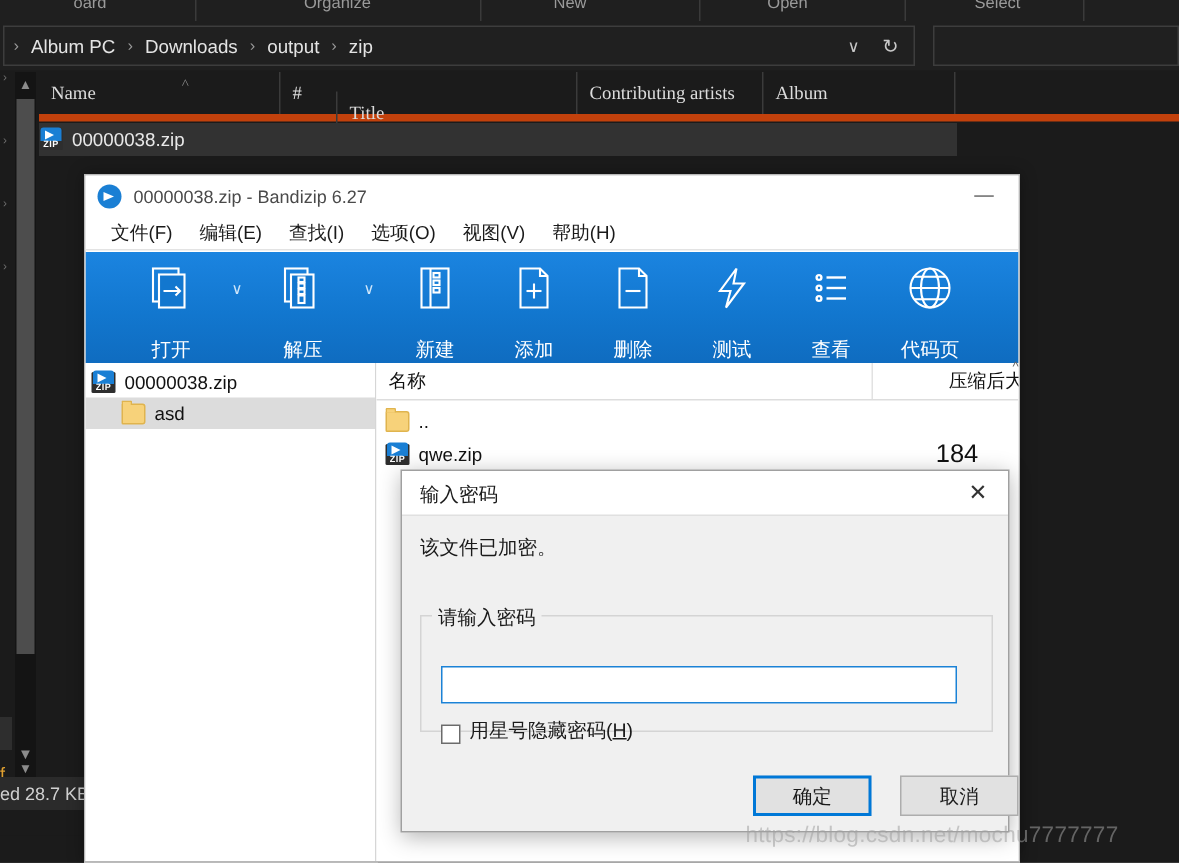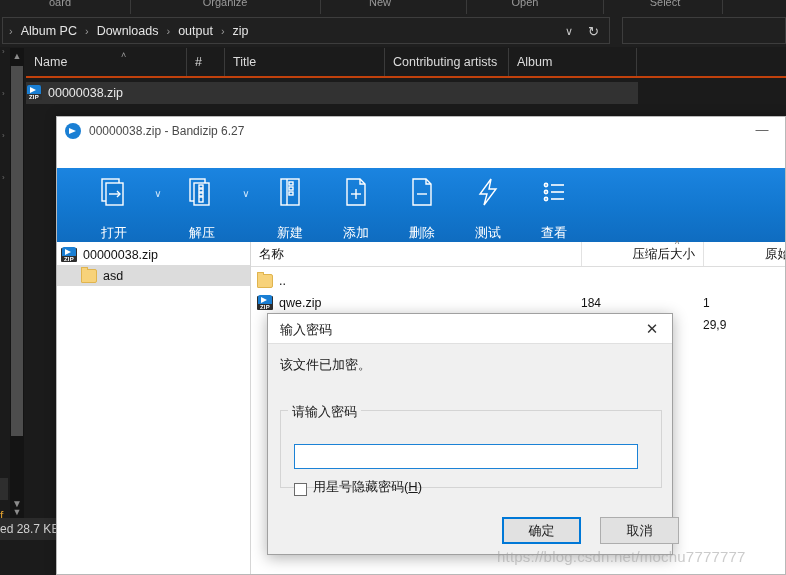--- a/index.html
+++ b/index.html
@@ -128,21 +128,22 @@
     color: #6d6d6d;
     font-size: 8px;
     line-height: 4px;
   }
 
   .exp-colheader {
     position: absolute;
     left: 26px; top: 48px;
     width: 760px; height: 28px;
     background: #1b1b1b;
-    border-bottom: 2px solid #c2410c;
+    border-bottom: 5px solid #c2410c;
+    font-family: Liberation Serif, serif;
   }
   .exp-col {
     position: absolute;
     top: 0; height: 28px;
     color: #dcdcdc;
     font-size: 12.5px;
     line-height: 28px;
     padding-left: 8px;
     border-left: 1px solid #3b3b3b;
     box-sizing: border-box;
@@ -251,21 +252,21 @@
     font-size: 6px;
     font-weight: bold;
     letter-spacing: 0.3px;
     font-family: "Liberation Sans", sans-serif;
   }
 
   
   #bandizip {
     position: absolute;
     left: 56px; top: 116px;
-    width: 730px; height: 459px;
+    width: 624px; height: 459px;
     background: #ffffff;
     border: 1px solid #b8b8b8;
     box-sizing: border-box;
     box-shadow: 0 0 10px rgba(0,0,0,0.35);
     overflow: hidden;
     font-family: "Liberation Sans", "DejaVu Sans", sans-serif;
   }
   .bz-titlebar {
     position: absolute;
     left: 0; top: 0; width: 100%; height: 28px;
@@ -448,23 +449,23 @@
     position: absolute;
     left: 6px; top: 0; height: 22px;
     display: flex; align-items: center;
     font-size: 12.5px; color: #111;
   }
   .lr-name .txt { margin-left: 6px; }
   .lr-num {
     position: absolute;
     top: 0; height: 22px;
     line-height: 22px;
-    font-size: 12px;
+    font-size: 17px;
     color: #111;
-    text-align: left;
+    text-align: center;
   }
 
   
   #pwdlg {
     position: absolute;
     left: 267px; top: 313px;
     width: 406px; height: 242px;
     background: #f0f0f0;
     border: 1px solid #a0a0a0;
     box-sizing: border-box;
@@ -620,21 +621,21 @@
     <div class="nav-tick" style="top:0px;">›</div>
     <div class="nav-tick" style="top:42px;">›</div>
     <div class="nav-tick" style="top:84px;">›</div>
     <div class="nav-tick" style="top:126px;">›</div>
   </div>
 
   <div class="exp-colheader">
     <div class="exp-col first" style="left:0px;width:160px;">Name</div>
     <div class="sortcaret" style="left:95px;top:2px;">˄</div>
     <div class="exp-col" style="left:160px;width:38px;">#</div>
-    <div class="exp-col" style="left:198px;width:160px;">Title</div>
+    <div class="exp-col" style="left:198px;width:160px;margin-top:13px;">Title</div>
     <div class="exp-col" style="left:358px;width:124px;">Contributing artists</div>
     <div class="exp-col" style="left:482px;width:128px;">Album</div>
     <div class="exp-col" style="left:610px;width:150px;"></div>
   </div>
 
   <div class="exp-row">
     <span class="zipicon">
       <span class="body"></span>
         <span class="bird"></span>
         <span class="lbl">ZIP</span>
@@ -651,20 +652,28 @@
 </div>
 
 <div id="bandizip">
 
   <div class="bz-titlebar">
     <span class="bz-appicon"></span>
     <span class="bz-title">00000038.zip - Bandizip 6.27</span>
     <span class="bz-min">—</span>
   </div>
 
+  <div class="bz-menubar">
+    <span class="bz-menu-item">文件(F)</span>
+    <span class="bz-menu-item">编辑(E)</span>
+    <span class="bz-menu-item">查找(I)</span>
+    <span class="bz-menu-item">选项(O)</span>
+    <span class="bz-menu-item">视图(V)</span>
+    <span class="bz-menu-item">帮助(H)</span>
+  </div>
 
   <div class="bz-toolbar">
 
     <div class="tb-btn">
       <span class="tb-ico">
         <svg width="32" height="32" viewBox="0 0 32 32" fill="none" stroke="#ffffff" stroke-width="1.4">
           <rect x="4" y="3" width="17" height="22"></rect>
             <rect x="8" y="7" width="17" height="22" fill="#1277cf"></rect>
           <line x1="11" y1="18" x2="22" y2="18"></line>
             <polyline points="19,15 22,18 19,21"></polyline>
@@ -741,20 +750,32 @@
             <line x1="13" y1="9" x2="26" y2="9"></line>
           <circle cx="8" cy="16" r="1.6"></circle>
             <line x1="13" y1="16" x2="26" y2="16"></line>
           <circle cx="8" cy="23" r="1.6"></circle>
             <line x1="13" y1="23" x2="26" y2="23"></line>
         </svg>
       </span>
       <span class="tb-lbl">查看</span>
     </div>
 
+    <div class="tb-btn">
+      <span class="tb-ico">
+        <svg width="32" height="32" viewBox="0 0 32 32" fill="none" stroke="#ffffff" stroke-width="1.4">
+          <circle cx="16" cy="16" r="13"></circle>
+            <ellipse cx="16" cy="16" rx="6" ry="13"></ellipse>
+          <line x1="3" y1="16" x2="29" y2="16"></line>
+            <line x1="5.5" y1="8.5" x2="26.5" y2="8.5"></line>
+          <line x1="5.5" y1="23.5" x2="26.5" y2="23.5"></line>
+        </svg>
+      </span>
+      <span class="tb-lbl">代码页</span>
+    </div>
   </div>
 
   <div class="bz-body">
 
     <div class="bz-tree">
       <div class="tree-row">
         <span class="zipicon">
           <span class="body"></span>
             <span class="bird"></span>
             <span class="lbl">ZIP</span>

